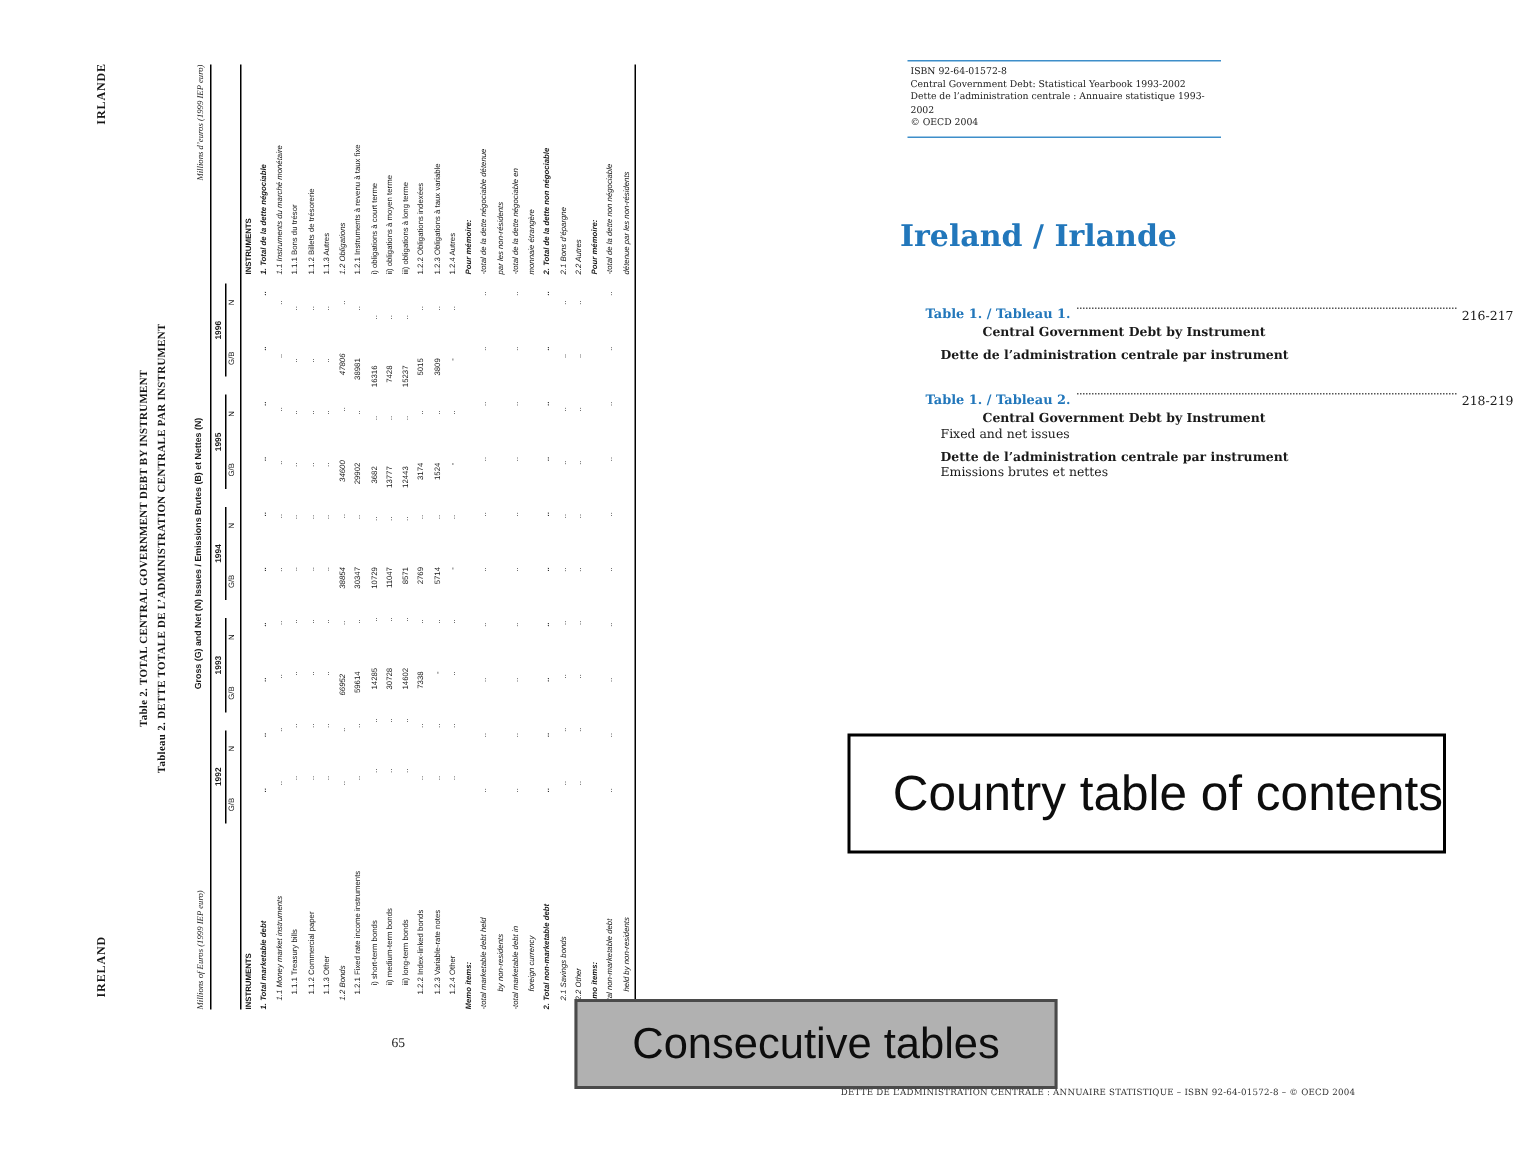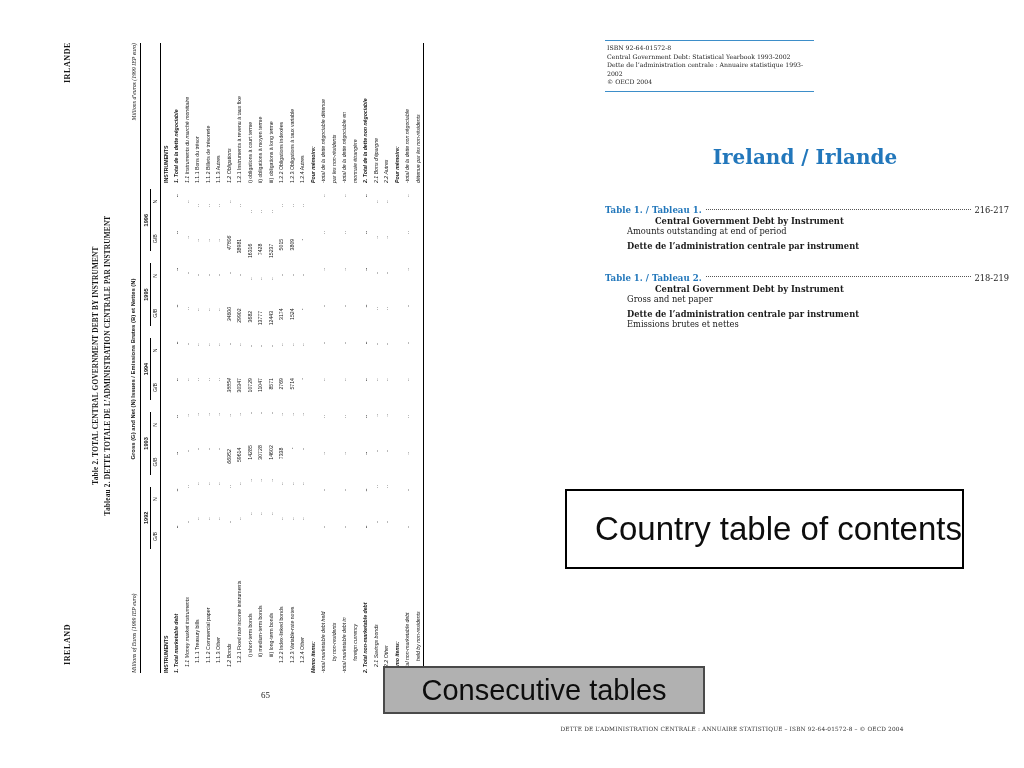--- a/index.html
+++ b/index.html
@@ -45,45 +45,45 @@
   .trow.i3 .en{padding-left:16px;}  .trow.i3 .fr{padding-left:20px;}
   .trow.i1b .en{padding-left:12px;} .trow.i1b .fr{padding-left:16px;}
   #page-num{position:absolute;left:261px;top:690px;font-family:"Liberation Serif",serif;font-size:9px;color:#222;}
   
   #colophon{
     position:absolute;left:605px;top:40px;width:205px;
     border-top:1.5px solid #3d8ec9;border-bottom:1.5px solid #3d8ec9;
     padding:3px 2px 4px 2px;font-family:"DejaVu Serif",serif;font-size:6.2px;line-height:8.6px;color:#222;
   }
   #ireland-title{
-    position:absolute;left:600px;top:145px;width:410px;text-align:center;
+    position:absolute;left:600px;top:145px;width:410px;
     font-family:"DejaVu Serif",serif;font-weight:bold;font-size:20px;color:#2277bb;
   }
   #toc{position:absolute;left:605px;top:205px;width:404px;font-family:"DejaVu Serif",serif;font-size:8.3px;color:#1a1a1a;}
   .toc-entry{margin-bottom:21px;}
-  .toc-head{display:flex;align-items:center;color:#2277bb;font-weight:bold;font-size:8.6px;line-height:10px;}
+  .toc-head{display:flex;align-items:flex-start;color:#2277bb;font-weight:bold;font-size:8.6px;line-height:10px;margin-left:12px;}
   .toc-pages{color:#1a1a1a;font-weight:normal;font-size:8.3px;}
   .leader{flex:1;border-bottom:1.2px dotted #555;margin:0 4px 2px 4px;}
   .toc-line{margin-left:22px;line-height:10.2px;}
   .toc-line.bold{font-weight:bold;}
   .toc-line.gap{margin-top:5px;}
   .toc-line.first{margin-top:1px;padding-left:28px;}
   #rfooter{
     position:absolute;left:558px;top:726px;width:348px;text-align:center;
     font-family:"DejaVu Serif",serif;font-size:5.8px;color:#333;letter-spacing:.15px;
   }
   
   #box-country{
     position:absolute;left:565px;top:489px;width:399px;height:80px;z-index:5;
     background:#ffffff;border:2px solid #000;box-sizing:border-box;
     display:flex;align-items:center;justify-content:flex-end;
     font-size:33px;color:#0d0d0d;font-family:"Liberation Sans",sans-serif;
   }
   #box-consec{
-    position:absolute;left:383px;top:666px;width:322px;height:48px;z-index:5;
+    position:absolute;left:383px;top:666px;width:322px;height:60px;z-index:5;
     background:#b1b1b1;border:2px solid #4a4a4a;box-sizing:border-box;
     display:flex;align-items:center;justify-content:center;
     font-size:29px;color:#0d0d0d;font-family:"Liberation Sans",sans-serif;
   }
 </style>
 </head>
 <body>
 
 <div id="left-page">
   <div id="landscape">
@@ -539,31 +539,30 @@
 
 <div id="toc">
   <div>
       <div class="toc-entry">
         <div class="toc-head">
           <span>Table 1. / Tableau 1.</span>
           <span class="leader"></span>
           <span class="toc-pages">216-217</span>
         </div>
         <div class="toc-line bold first">Central Government Debt by Instrument</div>
-        <div class="toc-line">Amounts outstanding at end of period</div>
         <div class="toc-line bold gap">Dette de l’administration centrale par instrument</div>
       </div>
       <div class="toc-entry">
         <div class="toc-head">
           <span>Table 1. / Tableau 2.</span>
           <span class="leader"></span>
           <span class="toc-pages">218-219</span>
         </div>
         <div class="toc-line bold first">Central Government Debt by Instrument</div>
-        <div class="toc-line">Gross and net paper</div>
+        <div class="toc-line">Fixed and net issues</div>
         <div class="toc-line bold gap">Dette de l’administration centrale par instrument</div>
         <div class="toc-line">Emissions brutes et nettes</div>
       </div>
     </div>
 </div>
 
 <div id="rfooter">DETTE DE L’ADMINISTRATION CENTRALE : ANNUAIRE STATISTIQUE – ISBN 92-64-01572-8 – © OECD 2004</div>
 
 <div id="box-country">
   <span>Country table of contents</span>

